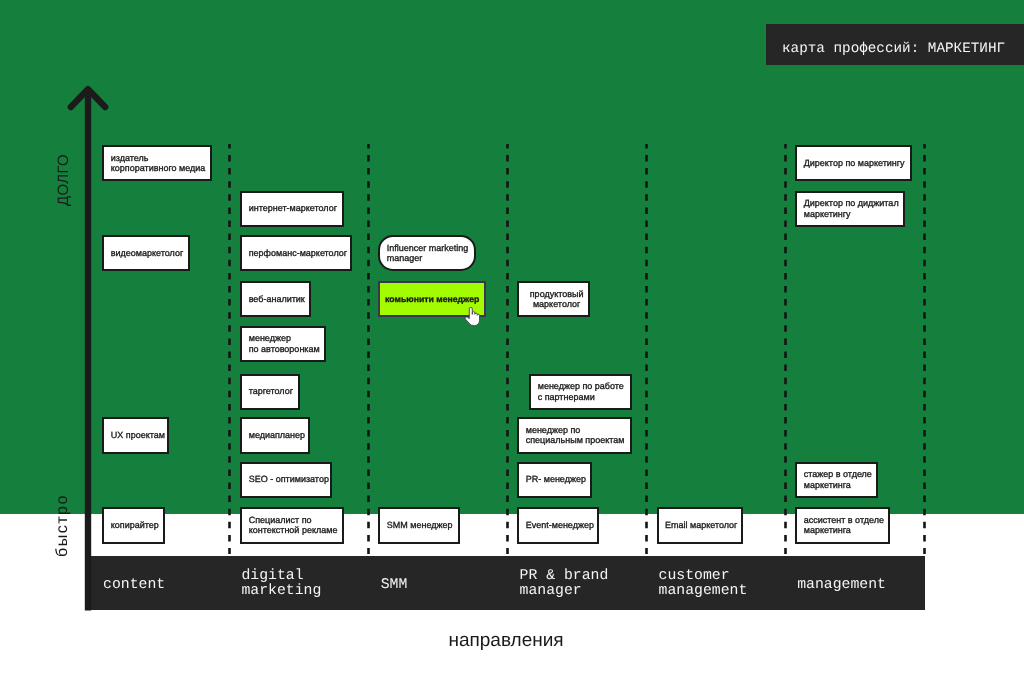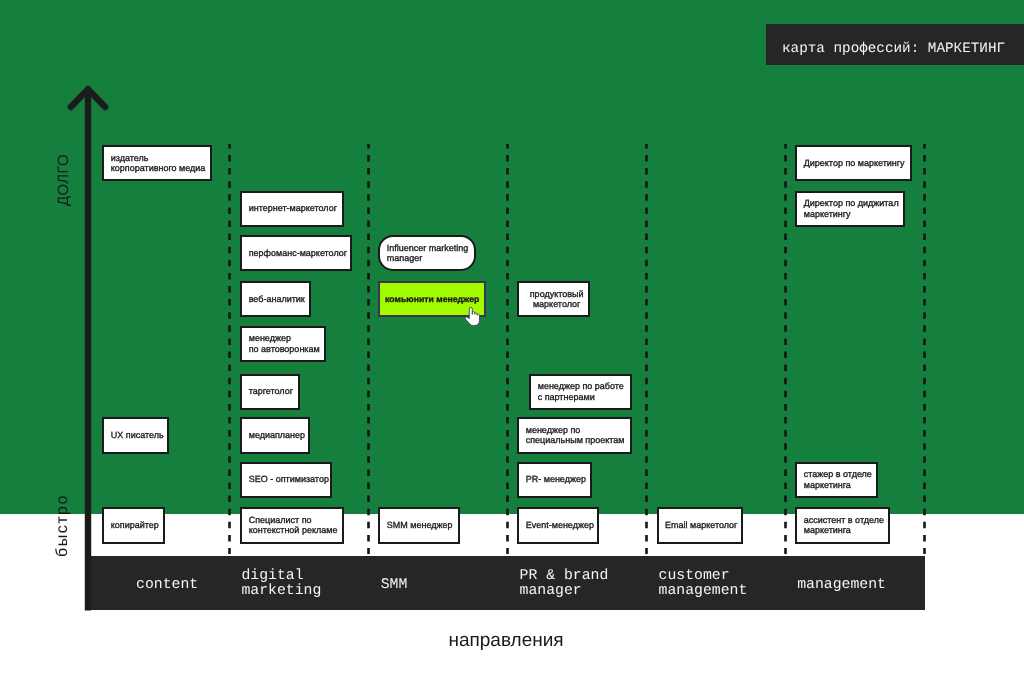--- a/index.html
+++ b/index.html
@@ -63,22 +63,25 @@
     <line x1="924.5" y1="144" x2="924.5" y2="554" stroke="#141414" stroke-width="2.6" stroke-dasharray="6.5 6.6" stroke-dashoffset="2.1"></line>
   </svg>
 
   <div class="ylab" style="left:55px;top:206px;">ДОЛГО</div>
   <div class="ylab ylab-b" style="left:52.5px;top:557px;">быстро</div>
 
   <div class="card" style="left:102.4px;top:145.2px;width:110.0px;height:36.2px;">
     <span class="ln">издатель</span>
     <span class="ln">корпоративного медиа</span>
   </div>
+  <div class="card" style="left:102.4px;top:235.0px;width:88.1px;height:36.2px;">
+    <span class="ln">видеомаркетолог</span>
+  </div>
   <div class="card" style="left:102.4px;top:417.4px;width:66.4px;height:36.2px;">
-    <span class="ln">UX писатель</span>
+    <span class="ln">UX проектам</span>
   </div>
   <div class="card" style="left:102.4px;top:507.4px;width:62.6px;height:36.2px;">
     <span class="ln">копирайтер</span>
   </div>
   <div class="card" style="left:240.3px;top:190.6px;width:103.8px;height:36.2px;">
     <span class="ln">интернет-маркетолог</span>
   </div>
   <div class="card" style="left:240.3px;top:235.0px;width:111.8px;height:36.2px;">
     <span class="ln">перфоманс-маркетолог</span>
   </div>
@@ -143,21 +146,21 @@
   <div class="card" style="left:795.3px;top:461.6px;width:82.5px;height:36.2px;">
     <span class="ln">стажер в отделе</span>
     <span class="ln">маркетинга</span>
   </div>
   <div class="card" style="left:795.3px;top:507.4px;width:94.3px;height:36.2px;">
     <span class="ln">ассистент в отделе</span>
     <span class="ln">маркетинга</span>
   </div>
 
   <div class="xbar"></div>
-    <div class="catlabel" style="left:103px;top:578.4px;margin-left:33px;">
+    <div class="catlabel" style="left:103px;top:578.4px;">
       <span class="ln">content</span>
     </div>
     <div class="catlabel" style="left:241.4px;top:569.3px;">
       <span class="ln">digital</span>
       <span class="ln">marketing</span>
     </div>
     <div class="catlabel" style="left:380.7px;top:578.4px;">
       <span class="ln">SMM</span>
     </div>
     <div class="catlabel" style="left:519.5px;top:569.3px;">

